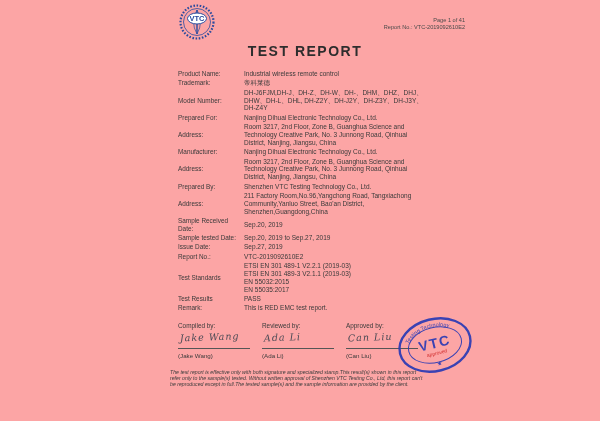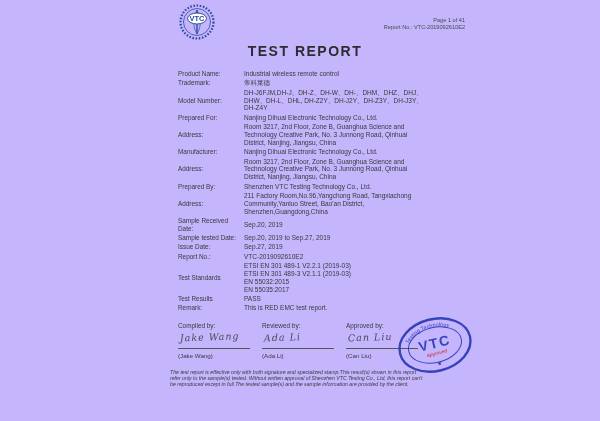--- a/index.html
+++ b/index.html
@@ -1,16 +1,16 @@
 <!DOCTYPE html>
 <html><head>
 <meta charset="utf-8">
 <style>
   html,body{margin:0;padding:0;background:#ffffff;}
-  .page{position:relative;width:600px;height:421px;background:#c4b5fd;overflow:hidden;
+  .page{position:relative;width:600px;height:421px;background:#fca5a5;overflow:hidden;
         font-family:"Liberation Sans", sans-serif;color:#3a3a3a;}
   
   .logo{position:absolute;left:179px;top:4px;width:36px;height:36px;}
   .page-info{position:absolute;right:135px;top:17px;text-align:right;font-size:5.6px;
              line-height:7px;color:#4a4a4a;}
   
   .title{position:absolute;left:0;top:43px;width:610px;text-align:center;
          font-size:14px;font-weight:600;letter-spacing:1.5px;color:#2d2d2d;}
   
   .tbl{position:absolute;left:178px;top:70px;width:262px;}

